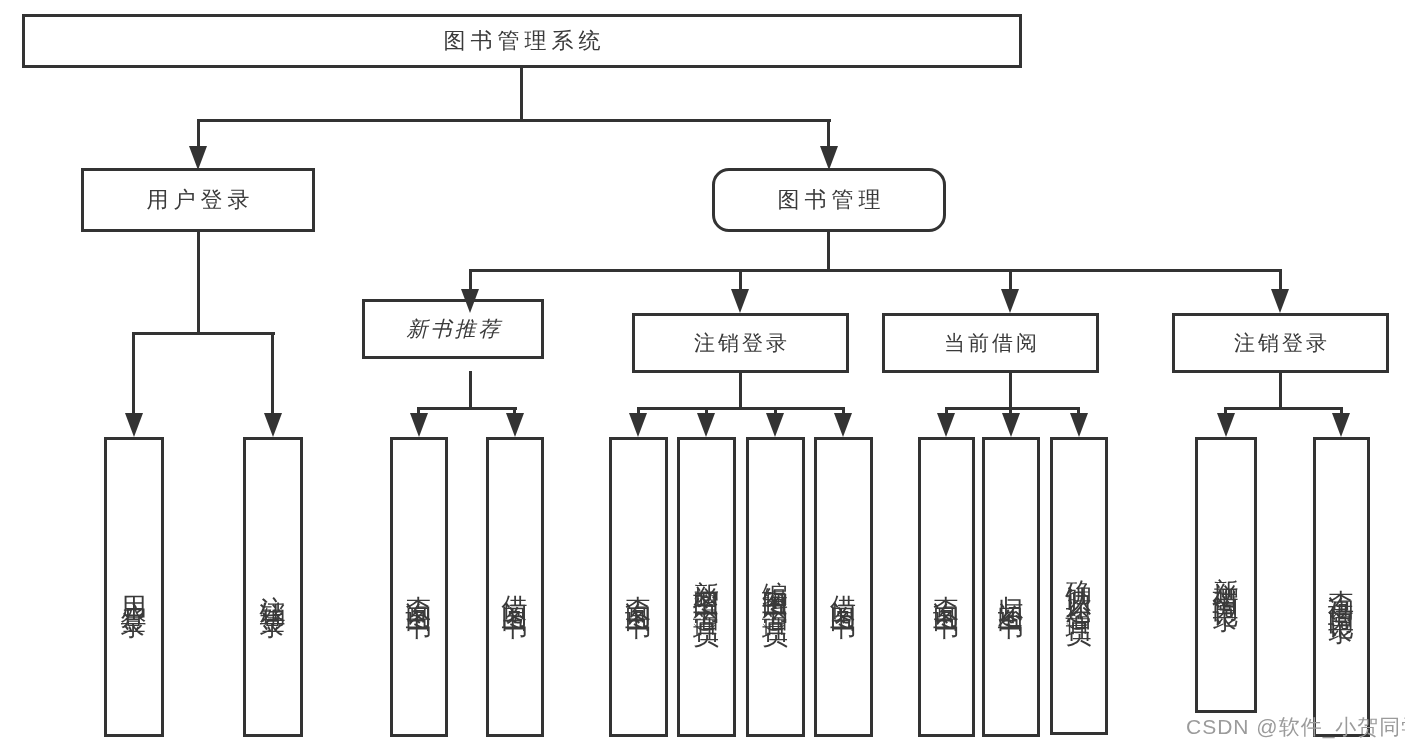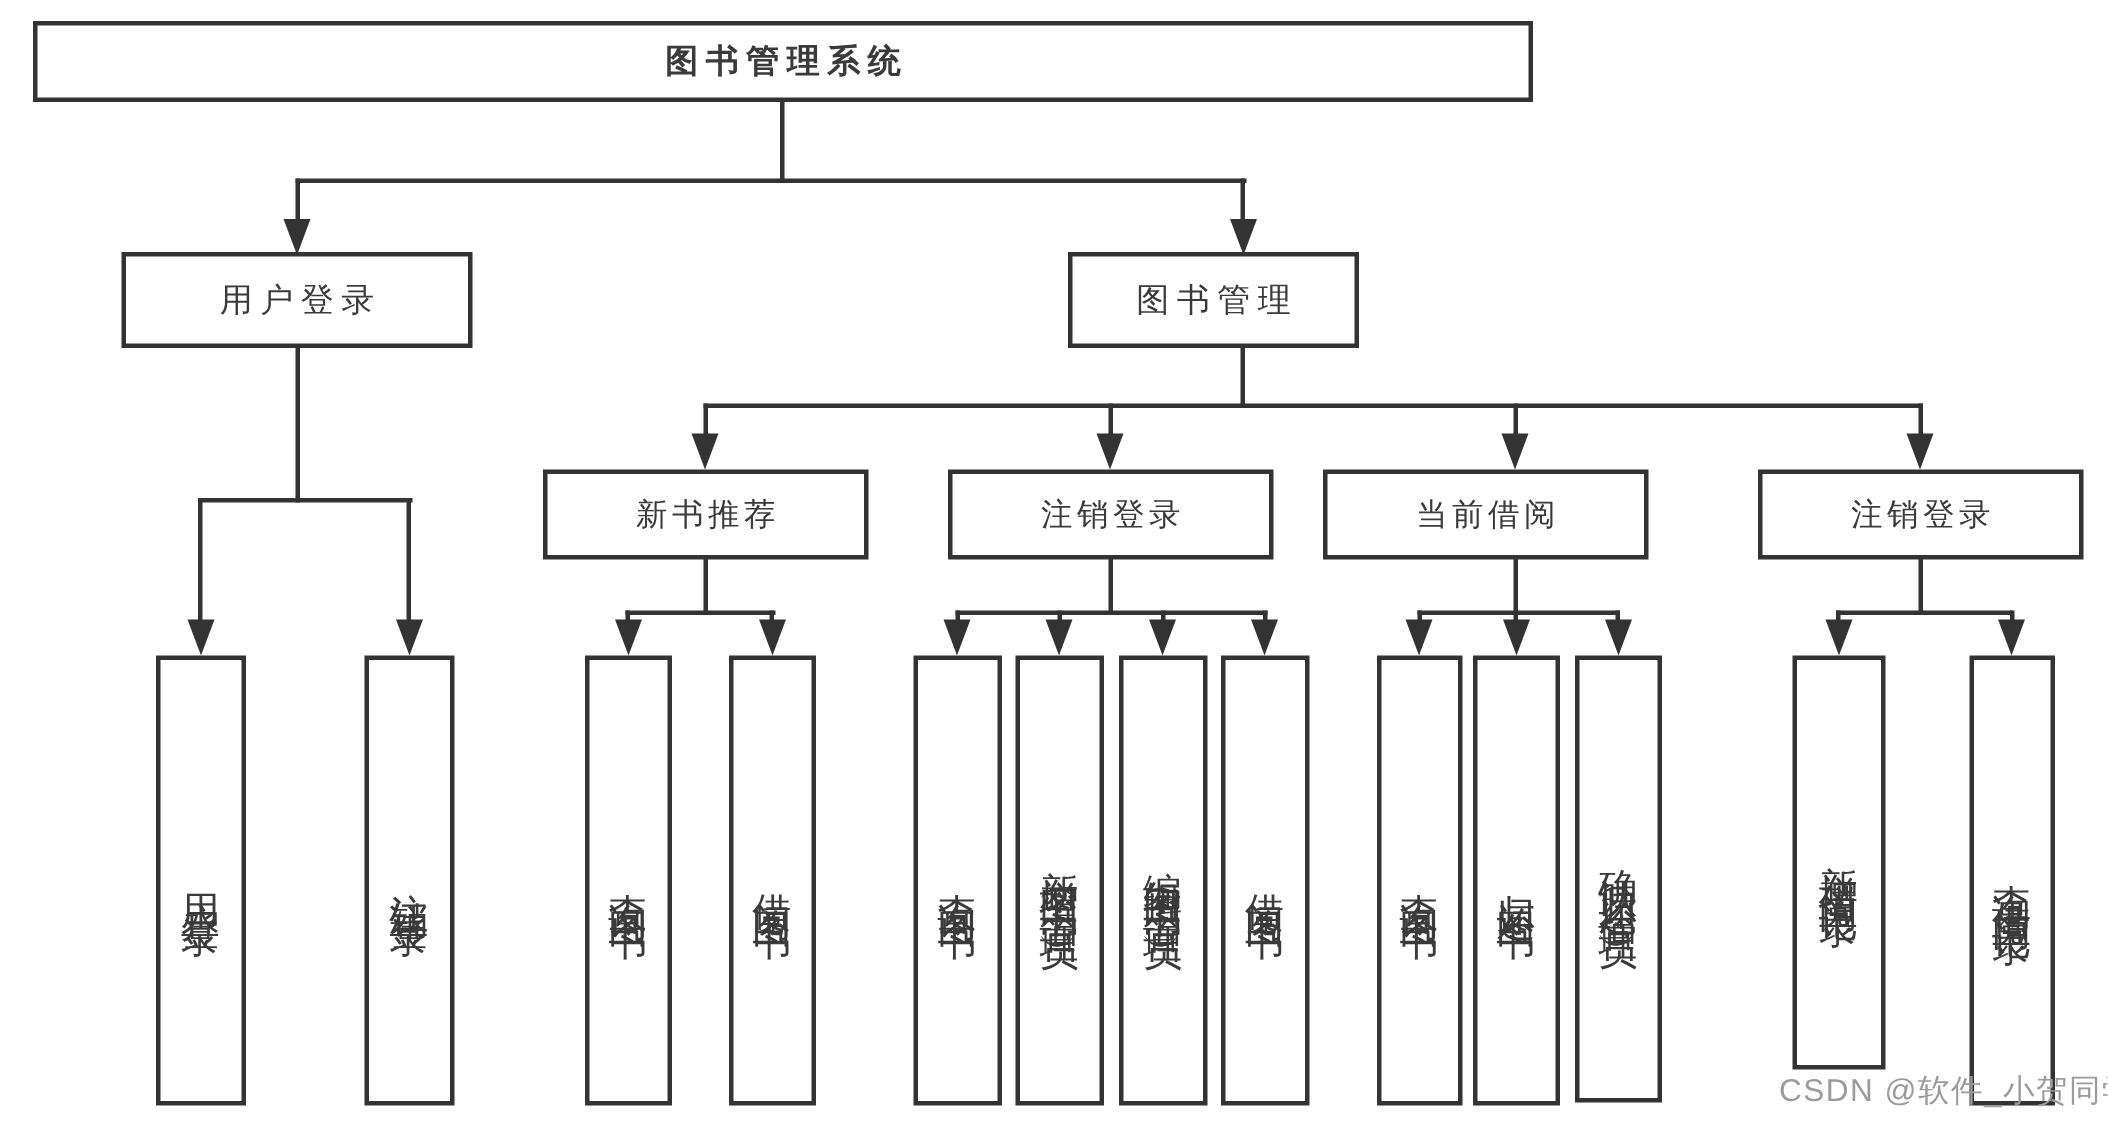--- a/index.html
+++ b/index.html
@@ -53,26 +53,26 @@
     color: #9b9b9b;
     font-size: 21px;
     letter-spacing: 1px;
     white-space: nowrap;
     z-index: 5;
   }
 </style>
 </head>
 <body>
 
-<div class="box hbox" style="left:22px; top:14px; width:1000px; height:54px;font-weight:bold;">图书管理系统</div>
+<div class="box hbox" style="left:22px; top:14px; width:1000px; height:54px;">图书管理系统</div>
 
 <div class="box hbox" style="left:81px; top:168px; width:234px; height:64px;">用户登录</div>
-<div class="box hbox" style="left:712px; top:168px; width:194px; height:64px;">图书管理</div>
+<div class="box hbox" style="left:712px; top:168px; width:234px; height:64px;border-radius:17px;">图书管理</div>
 
-<div class="box hbox small" style="left:362px; top:313px; width:217px; height:60px;">新书推荐</div>
+<div class="box hbox small" style="left:362px; top:299px; width:182px; height:60px;font-style:italic;">新书推荐</div>
 <div class="box hbox small" style="left:632px; top:313px; width:217px; height:60px;">注销登录</div>
 <div class="box hbox small" style="left:882px; top:313px; width:217px; height:60px;">当前借阅</div>
 <div class="box hbox small" style="left:1172px; top:313px; width:217px; height:60px;">注销登录</div>
 
 <div class="box vbox" style="left:104px; top:437px; width:60px; height:300px;">用户登录</div>
 <div class="box vbox" style="left:243px; top:437px; width:60px; height:300px;">注销登录</div>
 
 <div class="box vbox" style="left:390px; top:437px; width:58px; height:300px;">查询图书</div>
 <div class="box vbox" style="left:486px; top:437px; width:58px; height:300px;">借阅图书</div>
 

